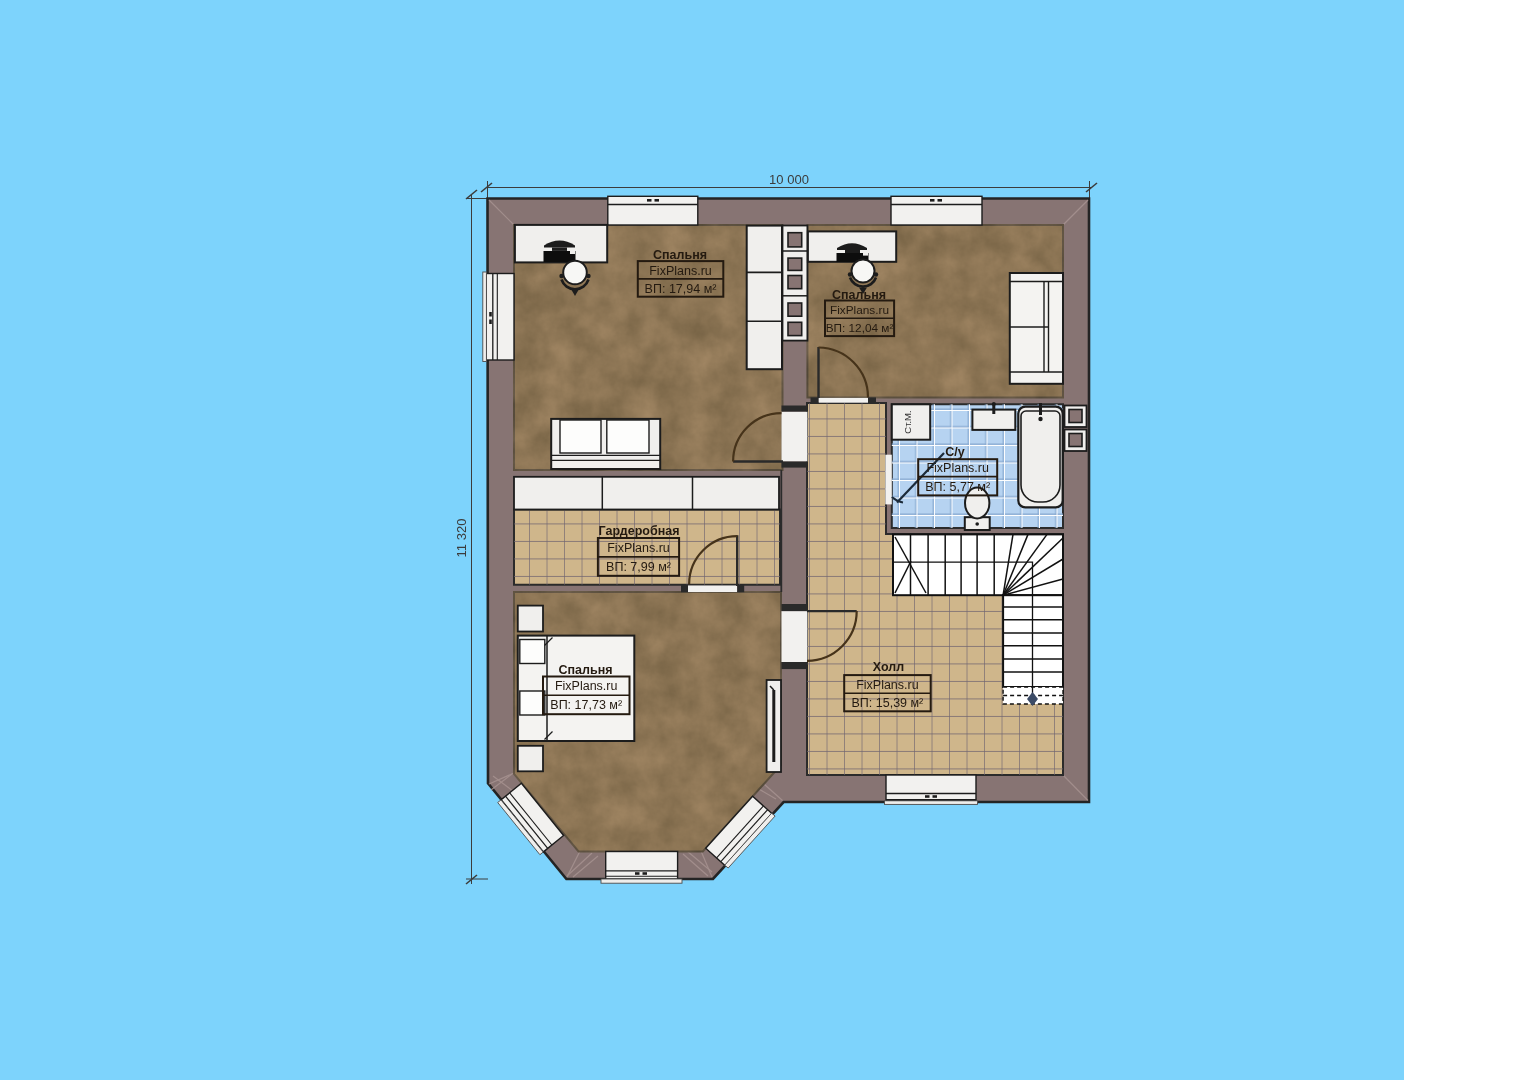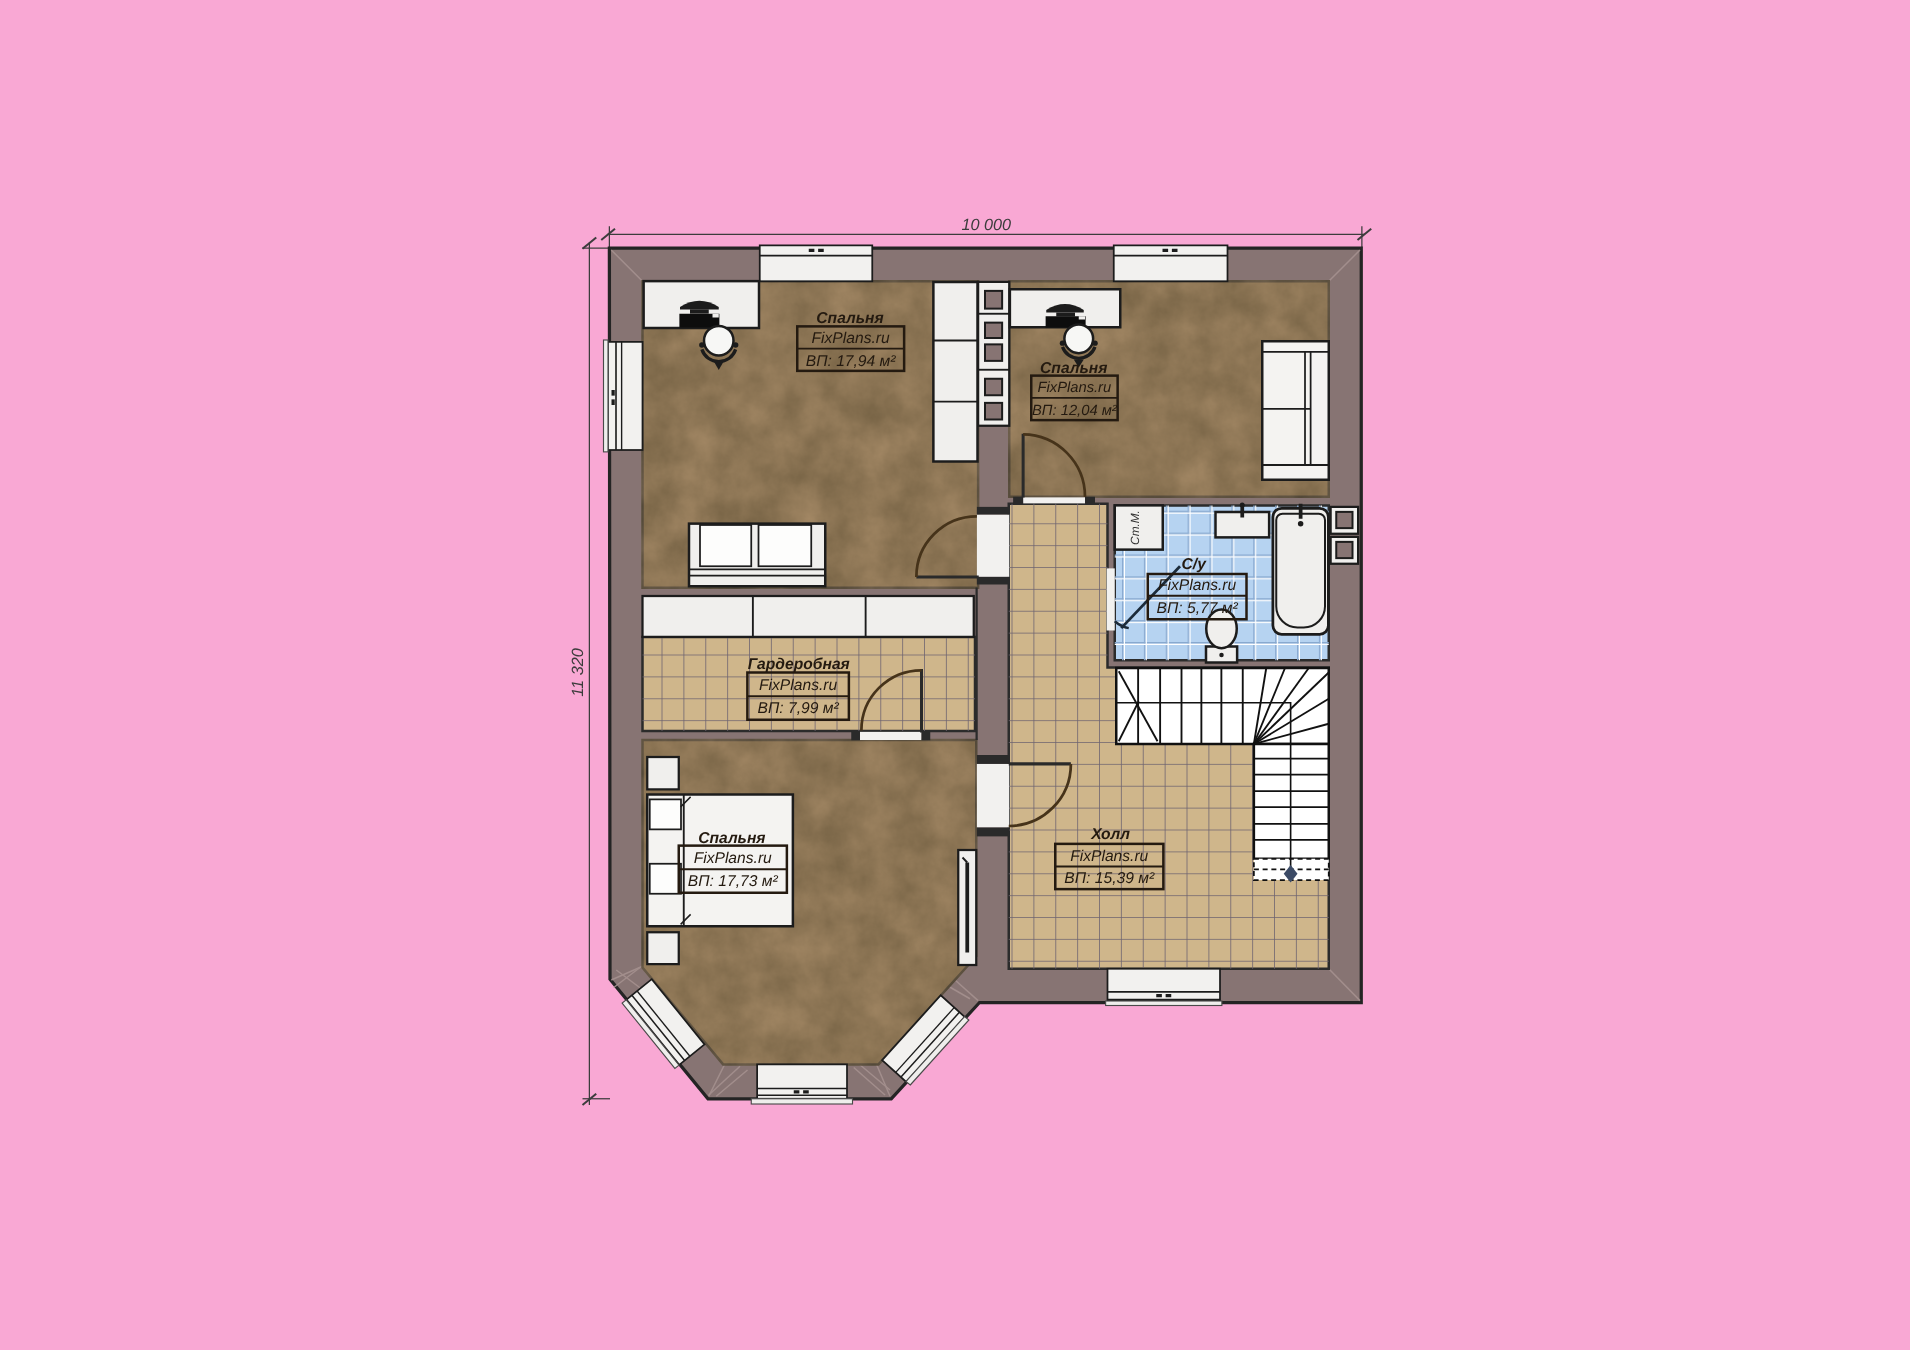--- a/index.html
+++ b/index.html
@@ -1,16 +1,16 @@
 <!DOCTYPE html>
 <html><head>
 <meta charset="utf-8">
 <style>
   html,body{margin:0;padding:0;background:#ffffff;}
-  .page{width:1528px;height:1080px;position:relative;background:#f9a8d4;overflow:hidden;font-style:italic;}
+  .page{width:1404px;height:1080px;position:relative;background:#7dd3fc;overflow:hidden;}
   svg{position:absolute;left:0;top:0;}
   text{font-family:"Liberation Sans", sans-serif;}
 </style>
 </head>
 <body>
 <div class="page">
 <svg width="1528" height="1080" viewBox="0 0 1528 1080">
 <defs>
   <filter id="fnoise" x="-2%" y="-2%" width="104%" height="104%" color-interpolation-filters="sRGB">
     <feTurbulence type="fractalNoise" baseFrequency="0.035" numOctaves="5" seed="17"></feTurbulence>

